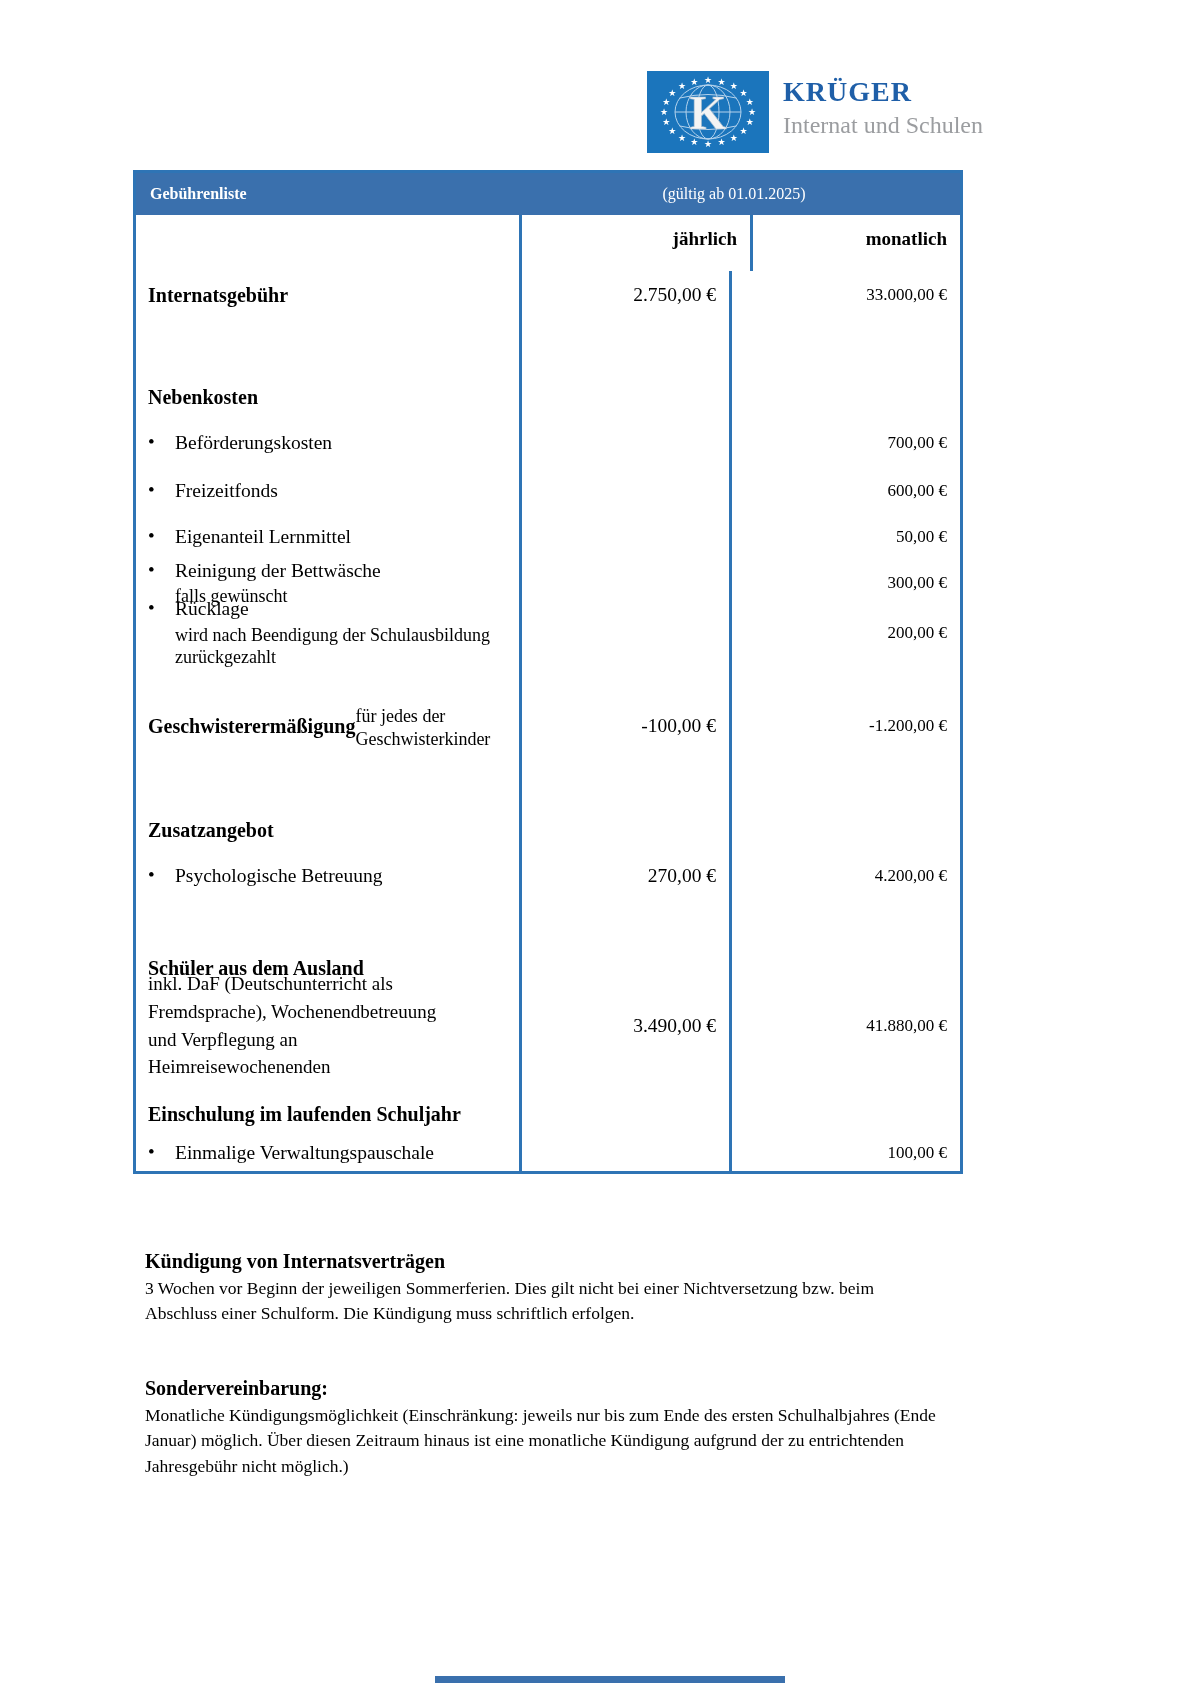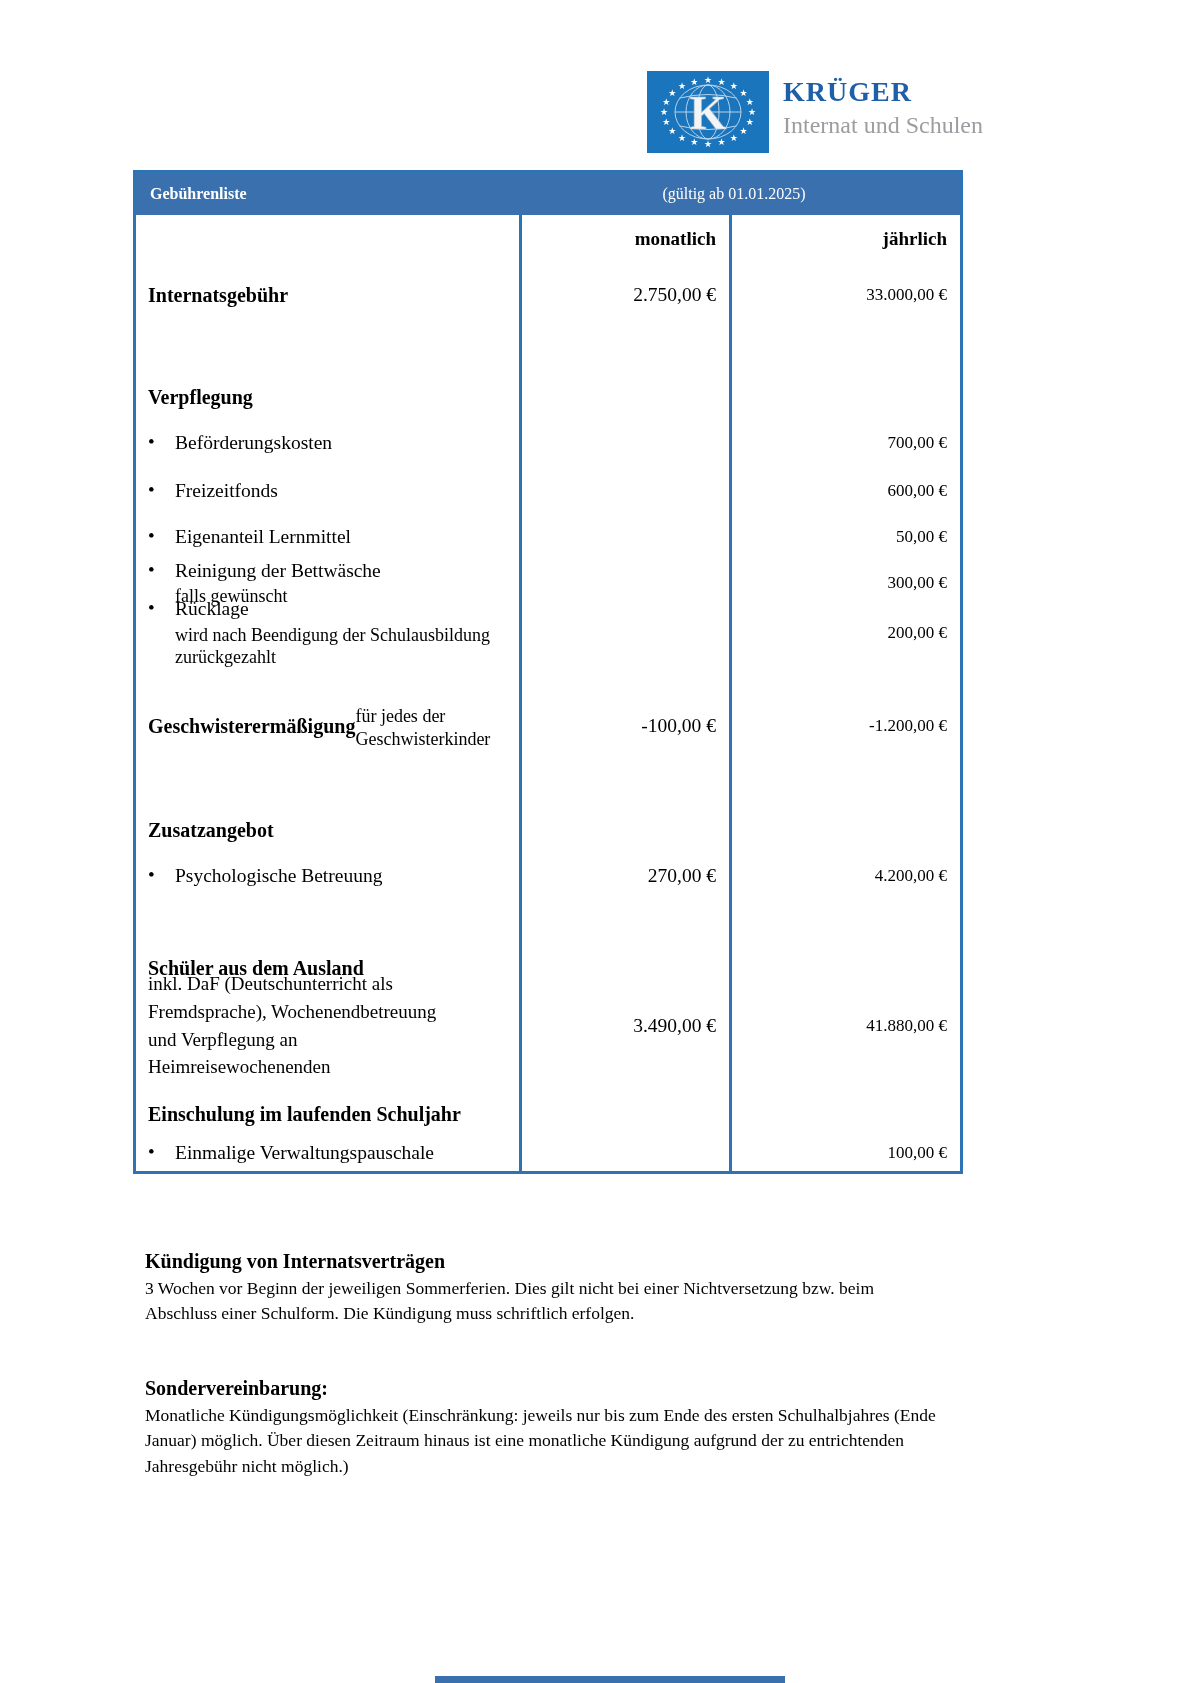--- a/index.html
+++ b/index.html
@@ -101,38 +101,38 @@
   </div>
 
   <div class="fee-table">
     <div class="t-bar">
       <span class="t-title">Gebührenliste</span>
       <span class="t-valid">(gültig ab 01.01.2025)</span>
     </div>
     <div>
         <div class="t-row colheader" style="height: 56px;">
           <div class="c c1"></div>
+          <div class="c c3">jährlich</div>
           <div class="c c2">monatlich</div>
-          <div class="c c3">jährlich</div>
         </div>
         <div class="t-row item" style="height: 48px;">
           <div class="c c1">
             <div class="lbl b">Internatsgebühr</div>
           </div>
           <div class="c c2">2.750,00 €</div>
           <div class="c c3">33.000,00 €</div>
         </div>
         <div class="t-row spacer" style="height: 56px;">
           <div class="c c1"></div>
           <div class="c c2"></div>
           <div class="c c3"></div>
         </div>
         <div class="t-row heading" style="height: 44px;">
           <div class="c c1">
-            <div class="lbl b">Verpflegung</div>
+            <div class="lbl b">Nebenkosten</div>
           </div>
           <div class="c c2"></div>
           <div class="c c3"></div>
         </div>
         <div class="t-row bullet" style="height: 48px;">
           <div class="c c1">
             <div class="bullet-item">
               <span class="bullet-glyph">•</span>
               <div>
                 <div class="lbl">Beförderungskosten</div>

